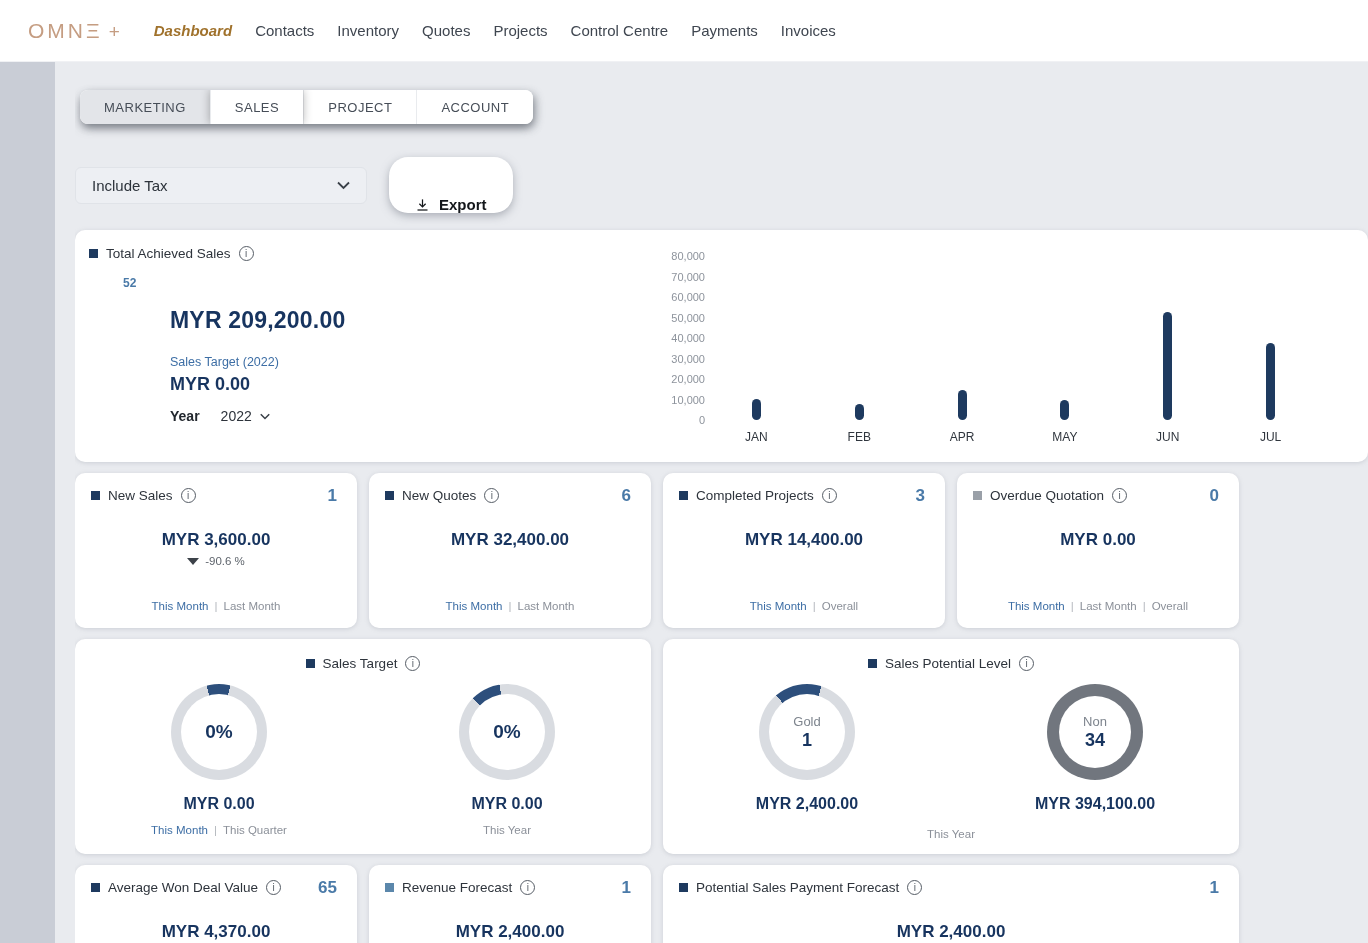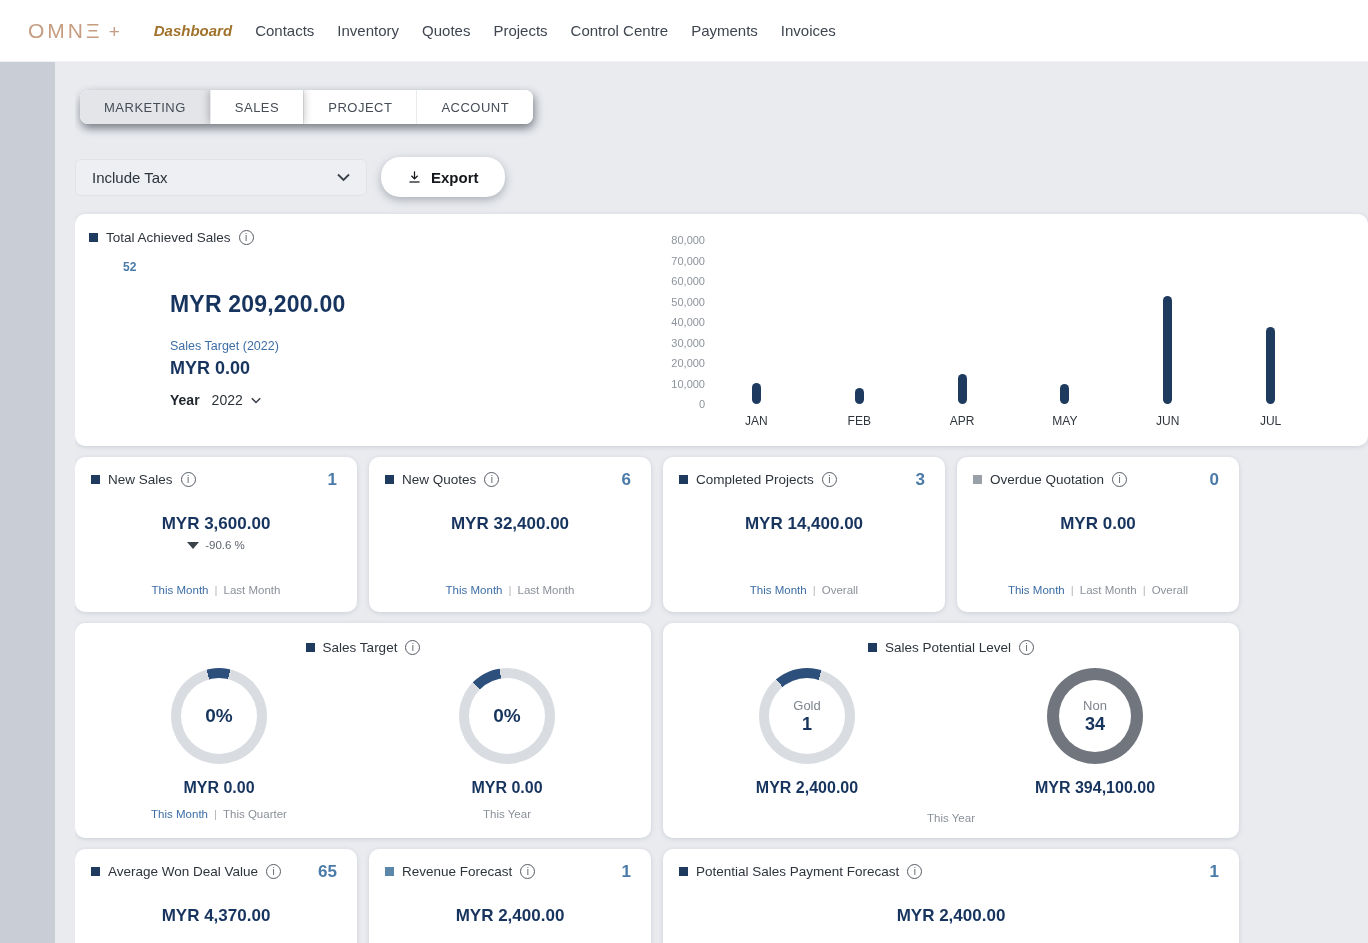--- a/index.html
+++ b/index.html
@@ -34,29 +34,29 @@
     display: inline-flex; margin-left: 5px; height: 34px; background: #fff;
     border-radius: 8px; overflow: hidden; align-items: stretch;
     box-shadow: 0 5px 10px -1px rgba(73,79,90,.55), 3px 3px 9px rgba(73,79,90,.35);
   }
   .tab { display: flex; align-items: center; padding: 0 24px; font-size: 13px; letter-spacing: .5px; color: #464d57; cursor: pointer; background: #fff; position: relative; }
   .tab + .tab { border-left: 1px solid #e9ebee; }
   .tab.shaded { background: #e3e5e9; }
   .tab.active { background: #fff; box-shadow: 0 0 9px rgba(0,0,0,.30); z-index: 2; }
 
   
-  .controls { display: flex; gap: 14px; margin-top: 33px; align-items: center; }
+  .controls { display: flex; gap: 22px; margin-top: 33px; align-items: center; }
   .select {
     width: 292px; height: 37px; background: #edeff3; border: 1px solid #e0e3e8; border-radius: 6px;
     display: flex; align-items: center; justify-content: space-between; padding: 0 16px;
     font-size: 15px; color: #2d333b; cursor: pointer;
   }
   .export-btn {
-    height: 40px; padding: 0 26px; border: none; border-radius: 19px; background: #fff;
-    box-shadow: 0 3px 9px rgba(110,116,127,.5); display: flex; align-items: center; gap: 9px;
+    height: 56px; padding: 0 26px; border: none; border-radius: 19px; background: #fff;
+    box-shadow: 0 3px 9px rgba(110,116,127,.5); display: flex; align-items: flex-end; gap: 9px;
     font-size: 15px; font-weight: 700; color: #14171b; cursor: pointer; font-family: inherit;
   }
 
   
   .card { background: #fff; border-radius: 10px; box-shadow: 0 1px 4px rgba(150,155,165,.35); }
   .title-row { display: flex; align-items: center; gap: 8px; font-size: 13.5px; color: #2e343c; font-weight: 500; }
   .sq { width: 9px; height: 9px; background: var(--navy, #1e3a5f); flex: none; }
   .sq.gray { background: #9aa0a8; }
   .sq.steel { background: #5b87ab; }
   .info {
@@ -65,21 +65,21 @@
     font-size: 10px; color: #565d66; cursor: pointer; flex: none; font-style: normal;
   }
 
   
   .main-card { margin-top: 17px; width: 100%; height: 232px; display: flex; padding: 16px 24px 10px 14px; }
   .mc-left { width: 572px; flex: none; }
   .count { margin: 15px 0 0 34px; font-size: 12px; font-weight: 700; color: var(--badge-blue, #4a7aa8); }
   .big-amount { margin: 17px 0 0 81px; font-size: 23px; font-weight: 700; color: var(--value-navy, #17345f); letter-spacing: .2px; }
   .target-link { display: inline-block; margin: 21px 0 0 81px; font-size: 12.5px; color: var(--link-blue, #3d6ea5); cursor: pointer; text-decoration: none; }
   .target-amt { margin: 4px 0 0 81px; font-size: 18px; font-weight: 700; color: var(--value-navy, #17345f); }
-  .year-row { margin: 13px 0 0 81px; display: flex; align-items: center; gap: 12px; font-size: 14px; }
+  .year-row { margin: 13px 0 0 81px; display: flex; align-items: center; gap: 21px; font-size: 14px; }
   .year-label { font-weight: 700; color: #22272e; }
   .year-select { display: flex; align-items: center; gap: 8px; color: #2d333b; cursor: pointer; }
 
   
   .chart { flex: 1; display: flex; padding-top: 10px; padding-right: 22px; }
   .yaxis { width: 44px; position: relative; height: 164px; flex: none; }
   .ytick { position: absolute; right: 0; font-size: 11px; color: #8d939c; }
   .bars { flex: 1; display: flex; }
   .bcol { flex: 1; display: flex; flex-direction: column; align-items: center; }
   .bwrap { height: 164px; display: flex; align-items: flex-end; }

